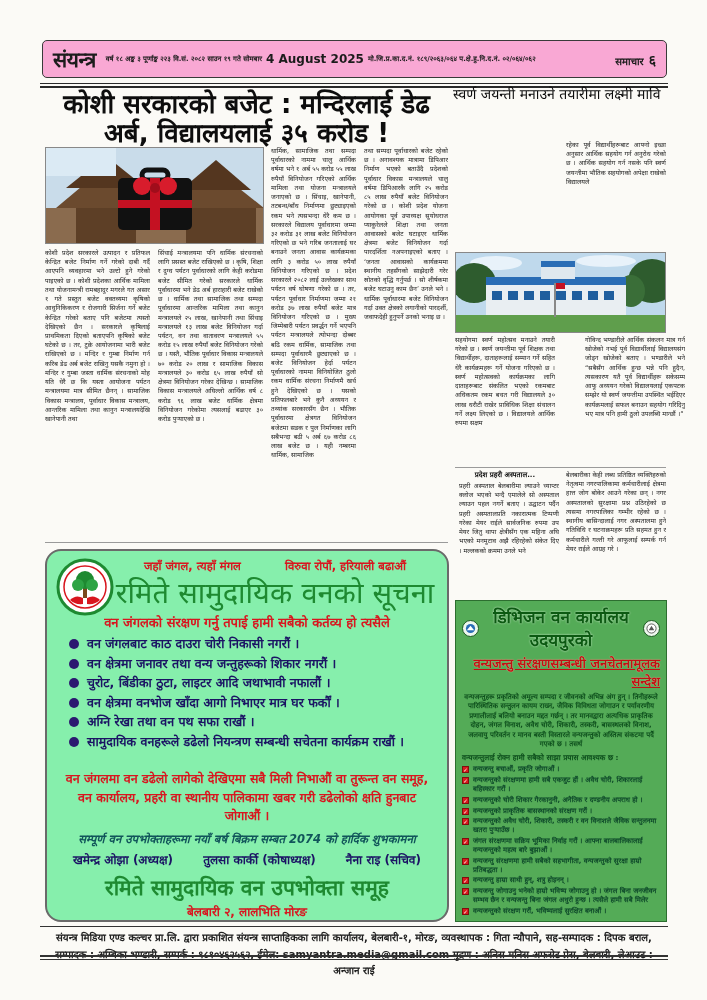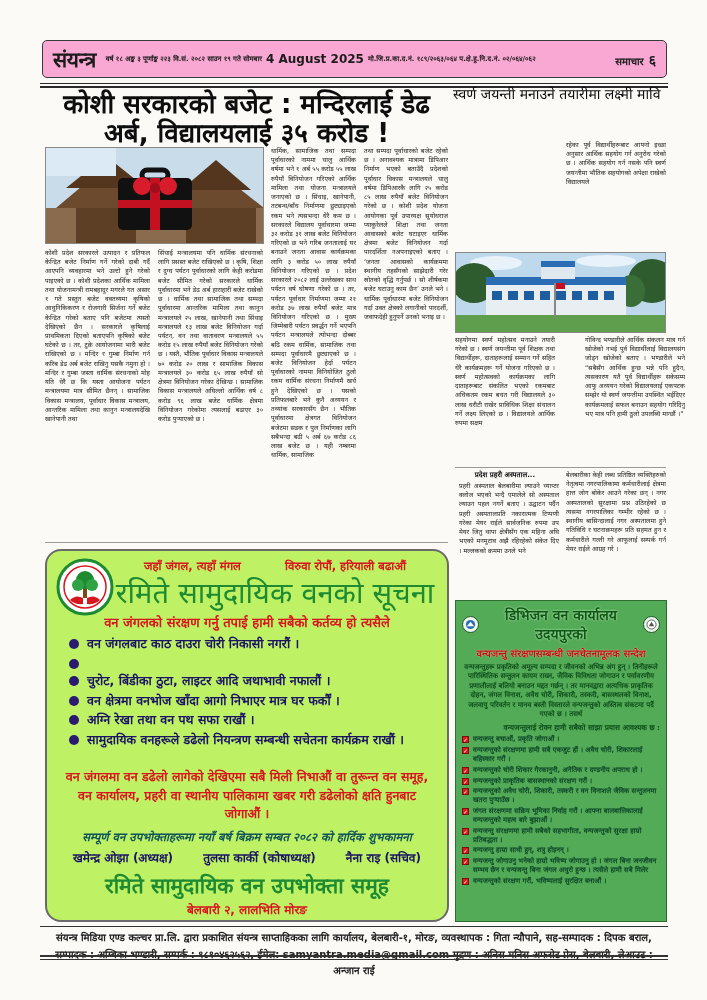--- a/index.html
+++ b/index.html
@@ -44,21 +44,21 @@
     font-size:7px; font-weight:bold; color:#111; }
 
   
   .photo { position:absolute; overflow:hidden; border:1px solid #888; }
   .photo-temple { left:45px; top:147px; width:219px; height:97px; }
   .photo-school { left:455px; top:252px; width:211px; height:81px; }
   .photo svg { display:block; }
 
   
   .ad-forest { position:absolute; left:45px; top:549px; width:404px; height:373px;
-    background:#bef264; border:2px solid #6a6a6a; border-radius:16px;
+    background:#86efac; border:2px solid #6a6a6a; border-radius:16px;
     padding:7px 12px 6px 12px; display:flex; flex-direction:column; gap:5px; }
   .ad-logo { position:absolute; left:9px; top:7px; width:58px; height:58px; }
   .slogan-row { display:flex; justify-content:center; gap:44px; padding-left:56px;
     color:#d8161f; font-weight:bold; font-size:11.5px; }
   .ad-title { padding-left:56px; text-align:center; color:#1e8a31; font-weight:normal;
     font-size:29px; line-height:1.05; }
   .ad-sub { text-align:center; color:#d8161f; font-weight:bold; font-size:13px; }
   .bullet-list { display:flex; flex-direction:column; gap:4.5px; padding-left:10px; }
   .bullet-item { display:flex; align-items:flex-start; gap:8px; color:#1b1464;
     font-weight:bold; font-size:12.5px; line-height:1.2; }
@@ -71,26 +71,26 @@
   .ad-addr { text-align:center; color:#d8161f; font-weight:bold; font-size:12px; margin-top:-3px; }
 
   
   .ad-wildlife { position:absolute; left:455px; top:600px; width:212px; height:322px;
     background:#54ab57; border:1px solid #2d6e30; padding:4px 6px;
     display:flex; flex-direction:column; gap:3px; }
   .wl-header { display:flex; align-items:center; justify-content:space-between; gap:3px; }
   .wl-logo { flex:0 0 auto; width:17px; height:17px; border-radius:50%; background:#eef7ee;
     border:1px solid #1c5a21; display:flex; align-items:center; justify-content:center; }
   .wl-logo svg { display:block; }
-  .wl-office { flex:1; text-align:center; color:#0c5a12; font-weight:bold; font-size:14px;
+  .wl-office { flex:1; text-align:center; color:#0c5a12; font-weight:bold; font-size:17px;
     text-shadow:0 0 2px #d8f0d8; }
-  .wl-sub { text-align:center; color:#c01212; font-weight:bold; font-size:10px;
-    text-shadow:0 0 1px #f3e0c0; }
+  .wl-sub { text-align:right; color:#c01212; font-weight:bold; font-size:13px;
+    text-shadow:0 0 1px #f3e0c0;text-decoration:underline; }
   .wl-body { color:#0d4f1c; font-weight:bold; font-size:6.9px; line-height:1.36; text-align:center; }
-  .wl-callout { color:#0d4f1c; font-weight:bold; font-size:7.3px; text-align:right; }
+  .wl-callout { color:#0d4f1c; font-weight:bold; font-size:7.3px; text-align:left; }
   .wl-list { display:flex; flex-direction:column; gap:2px; }
   .wl-item { display:flex; align-items:flex-start; gap:4px; color:#0e4a2a; font-weight:bold;
     font-size:6.8px; line-height:1.3; }
   .chk { flex:0 0 auto; width:7px; height:7px; margin-top:1px; background:#d81c1c;
     border:1px solid #7e0f0f; color:#fff; font-size:5.5px; line-height:6px; text-align:center; }
   .chk::before { content:"✓"; }
 
   
   .footer-rule-top { position:absolute; left:40px; top:926px; width:628px; border-top:1.2px solid #333; }
   .footer-text { position:absolute; left:42px; top:930px; width:624px; text-align:center;
@@ -201,40 +201,41 @@
     </div>
     <div class="ad-title">रमिते सामुदायिक वनको सूचना</div>
     <div class="ad-sub">वन जंगलको संरक्षण गर्नु तपाई हामी सबैको कर्तव्य हो त्यसैले</div>
     <div class="bullet-list">
       <div class="bullet-item">
           <span class="bullet-dot"></span>
           <span>वन जंगलबाट काठ दाउरा चोरी निकासी नगरौं ।</span>
         </div>
       <div class="bullet-item">
           <span class="bullet-dot"></span>
+          <span>वन क्षेत्रमा जनावर तथा वन्य जन्तुहरूको शिकार नगरौं ।</span>
         </div>
       <div class="bullet-item">
           <span class="bullet-dot"></span>
           <span>चुरोट, बिंडीका ठुटा, लाइटर आदि जथाभावी नफालौं ।</span>
         </div>
       <div class="bullet-item">
           <span class="bullet-dot"></span>
           <span>वन क्षेत्रमा वनभोज खाँदा आगो निभाएर मात्र घर फर्कौं ।</span>
         </div>
       <div class="bullet-item">
           <span class="bullet-dot"></span>
           <span>अग्नि रेखा तथा वन पथ सफा राखौं ।</span>
         </div>
       <div class="bullet-item">
           <span class="bullet-dot"></span>
           <span>सामुदायिक वनहरूले डढेलो नियन्त्रण सम्बन्धी सचेतना कार्यक्रम राखौं ।</span>
         </div>
     </div>
     <div class="ad-alert">वन जंगलमा वन डढेलो लागेको देखिएमा सबै मिली निभाऔं वा तुरून्त वन समूह, वन कार्यालय, प्रहरी वा स्थानीय पालिकामा खबर गरी डढेलोको क्षति हुनबाट जोगाऔं ।</div>
-    <div class="ad-greeting">सम्पूर्ण वन उपभोक्ताहरूमा नयाँ बर्ष बिक्रम सम्बत २०८२ को हार्दिक शुभकामना</div>
+    <div class="ad-greeting">सम्पूर्ण वन उपभोक्ताहरूमा नयाँ बर्ष बिक्रम सम्बत 2074 को हार्दिक शुभकामना</div>
     <div class="officials-row">
       <span>खमेन्द्र ओझा (अध्यक्ष)</span>
       <span>तुलसा कार्की (कोषाध्यक्ष)</span>
       <span>नैना राइ (सचिव)</span>
     </div>
     <div class="ad-org">रमिते सामुदायिक वन उपभोक्ता समूह</div>
     <div class="ad-addr">बेलबारी २, लालभिति मोरङ</div>
   </div>
 
   <div class="ad-wildlife">

